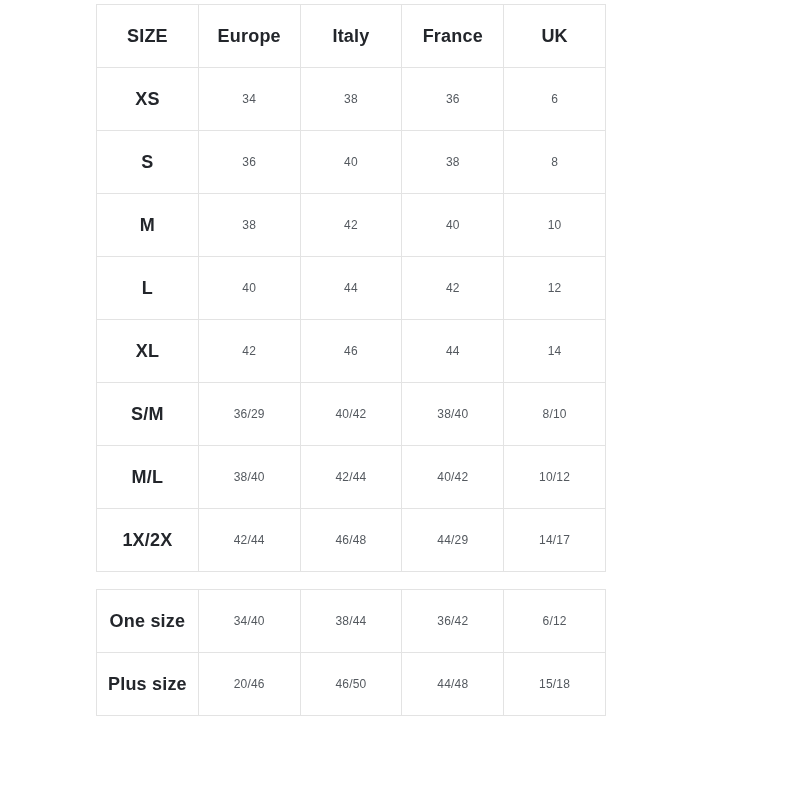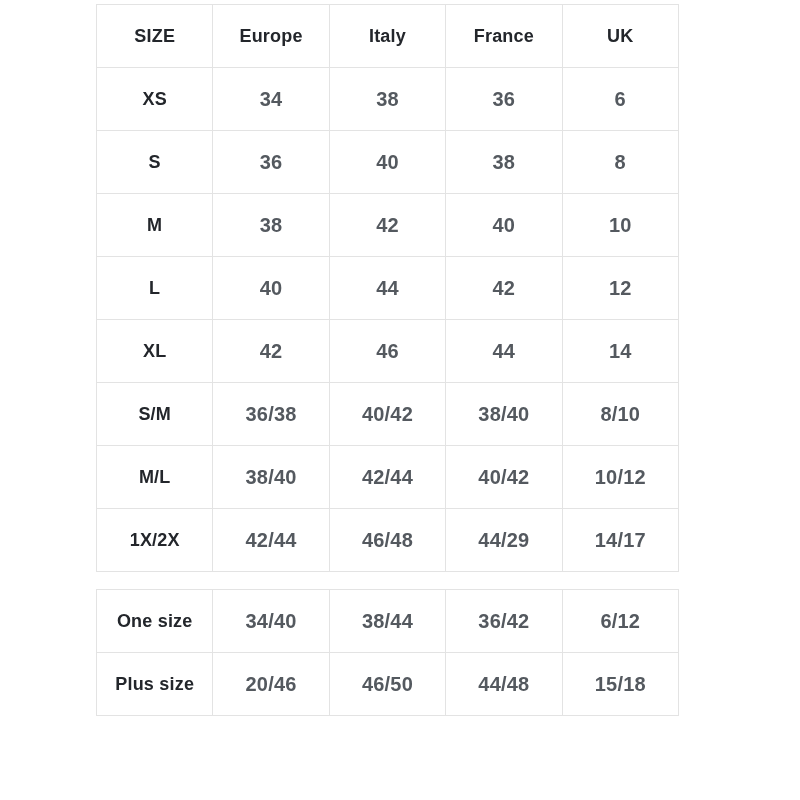--- a/index.html
+++ b/index.html
@@ -14,41 +14,41 @@
     position: relative;
   }
   .chart-wrap {
     position: absolute;
     left: 96px;
     top: 4px;
   }
   table {
     border-collapse: collapse;
     table-layout: fixed;
-    width: 583px;
+    width: 510px;
     background: #ffffff;
   }
   col { width: 20%; }
   th, td {
     border: 1px solid #e3e3e3;
     height: 62px;
     text-align: center;
     vertical-align: middle;
     padding: 0;
     letter-spacing: 0.2px;
   }
   th {
     color: #23262b;
     font-weight: 700;
     font-size: 18px;
   }
   td {
     color: #54595f;
-    font-weight: 700;
-    font-size: 20px;
+    font-weight: 400;
+    font-size: 12px;
   }
   .secondary-table {
     margin-top: 17px;
   }
 </style>
 </head>
 <body>
 
 <div class="chart-wrap">
 
@@ -98,21 +98,21 @@
       </tr>
       <tr>
         <th>XL</th>
         <td>42</td>
         <td>46</td>
         <td>44</td>
         <td>14</td>
       </tr>
       <tr>
         <th>S/M</th>
-        <td>36/38</td>
+        <td>36/29</td>
         <td>40/42</td>
         <td>38/40</td>
         <td>8/10</td>
       </tr>
       <tr>
         <th>M/L</th>
         <td>38/40</td>
         <td>42/44</td>
         <td>40/42</td>
         <td>10/12</td>

